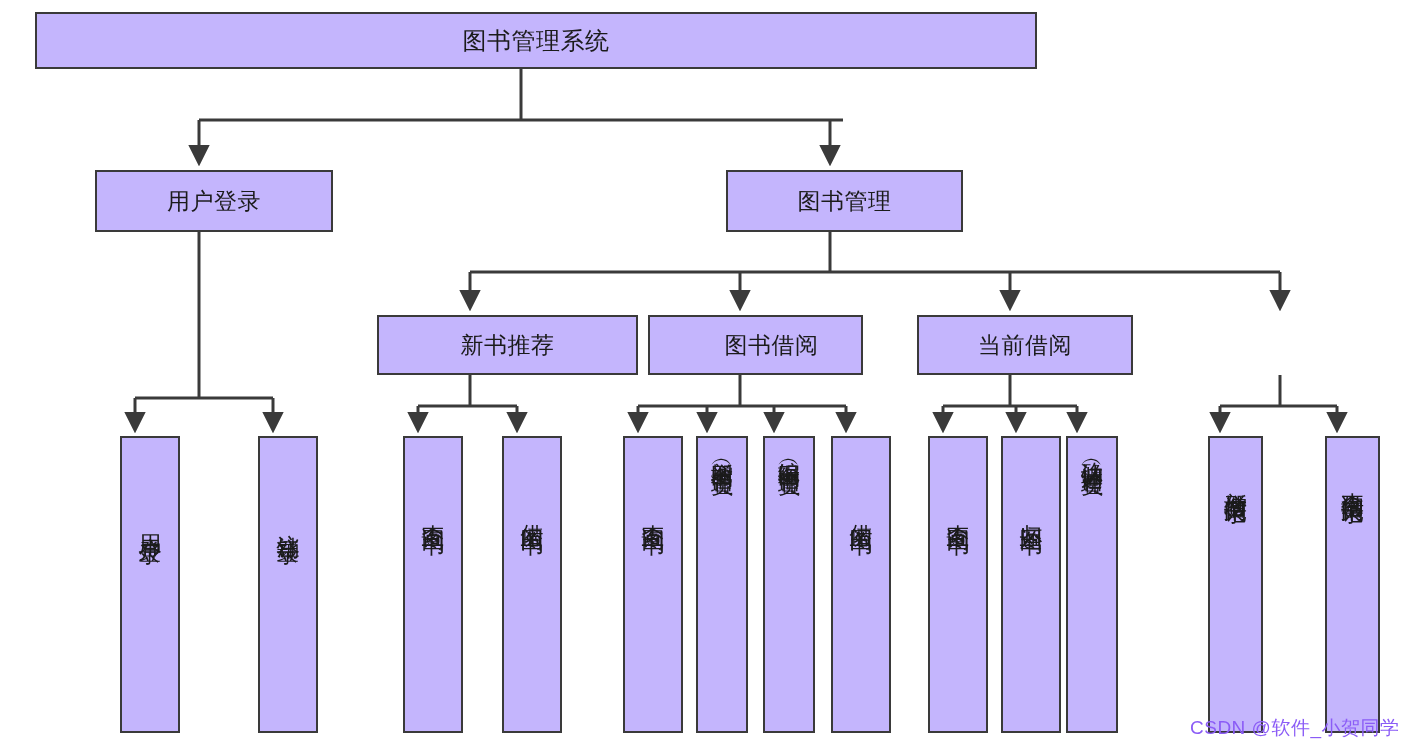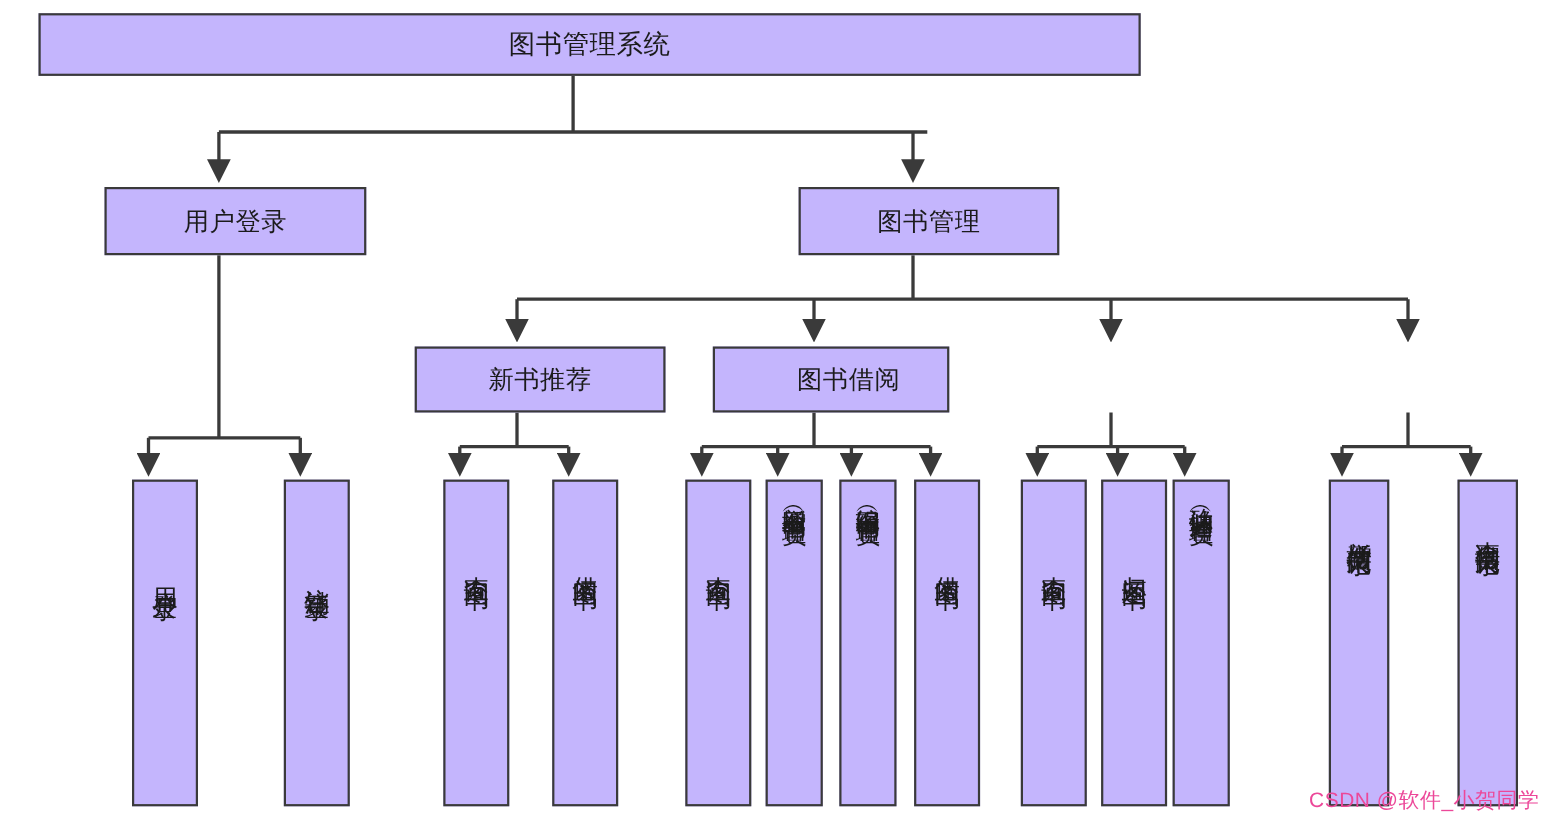--- a/index.html
+++ b/index.html
@@ -54,21 +54,21 @@
     writing-mode: vertical-rl;
     text-orientation: upright;
     font-size: 23px;
     letter-spacing: 3px;
     line-height: 1;
   }
   .node.root .label { font-size: 24px; }
   .watermark {
     position: absolute;
     font-size: 19px;
-    color: #ec4899;
+    color: #8b5cf6;
     white-space: nowrap;
     letter-spacing: 0.5px;
   }
 </style>
 </head>
 <body>
 
 <div id="canvas">
 
   <svg id="edges" viewBox="0 0 1405 747" xmlns="http://www.w3.org/2000/svg">
@@ -125,25 +125,28 @@
     <span class="label">图书管理系统</span>
   </div>
 
   <div class="node horizontal" style="left:80px; top:170px; width:238px; height:62px;">
     <span class="label">用户登录</span>
   </div>
   <div class="node horizontal" style="left:711px; top:170px; width:237px; height:62px;">
     <span class="label">图书管理</span>
   </div>
 
-  <div class="node horizontal" style="left:362px; top:315px; width:228px; height:60px;">
+  <div class="node horizontal" style="left:362px; top:315px; width:261px; height:60px;">
     <span class="label">新书推荐</span>
   </div>
   <div class="node horizontal" style="left:633px; top:315px; width:215px; height:60px;padding-left:32px;">
     <span class="label">图书借阅</span>
+  </div>
+  <div class="node horizontal" style="left:902px; top:315px; width:216px; height:60px;">
+    <span class="label">当前借阅</span>
   </div>
 
   <div class="node vertical" style="left:105px; top:436px; width:60px; height:297px;">
     <span class="label" style="margin-top:78px;">用户登录</span>
   </div>
   <div class="node vertical" style="left:243px; top:436px; width:60px; height:297px;">
     <span class="label" style="margin-top:78px;">注销登录</span>
   </div>
 
   <div class="node vertical" style="left:388px; top:436px; width:60px; height:297px;">

